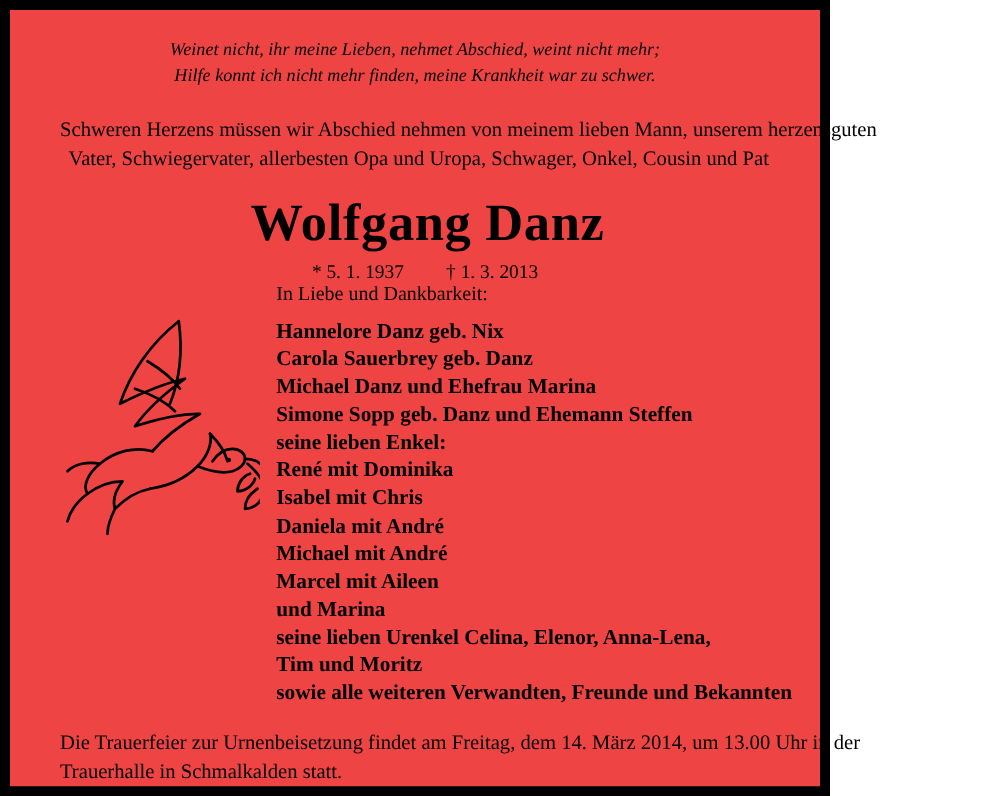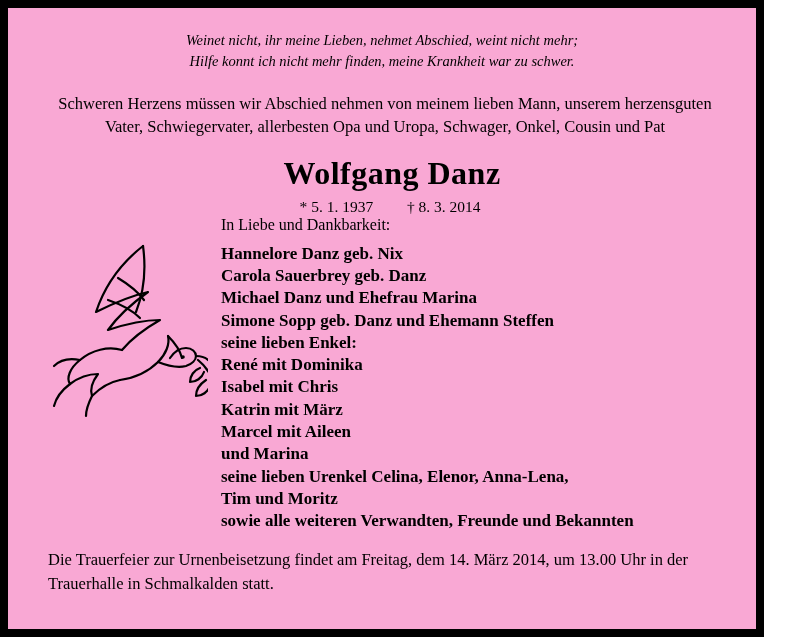--- a/index.html
+++ b/index.html
@@ -9,24 +9,24 @@
   }
   body {
     width: 800px;
     height: 637px;
     font-family: "Liberation Serif", serif;
     color: #000000;
     overflow: hidden;
   }
   .obituary {
     position: relative;
-    width: 764px;
+    width: 664px;
     height: 637px;
     box-sizing: border-box;
-    background: #f9a8d4;
+    background: #ef4444;
     border: 8px solid #000000;
   }
   .inner {
     position: relative;
     width: 100%;
     height: 100%;
     box-sizing: border-box;
     padding: 16px 28px 10px 28px;
   }
   .verse {
@@ -45,21 +45,21 @@
     line-height: 1.42;
     margin-top: 20px;
     padding: 0 6px 0 12px;
     text-align: center;
   }
   .intro div {
     white-space: nowrap;
   }
   .name {
     text-align: center;
-    font-size: 32px;
+    font-size: 42px;
     font-weight: bold;
     letter-spacing: 0.5px;
     margin-top: 16px;
     padding-left: 20px;
   }
   .dates {
     text-align: center;
     font-size: 15.5px;
     margin-top: 6px;
     padding-left: 16px;
@@ -121,21 +121,21 @@
     <div class="intro">
       <div>Schweren Herzens müssen wir Abschied nehmen von meinem lieben Mann, unserem herzensguten</div>
       <div>Vater, Schwiegervater, allerbesten Opa und Uropa, Schwager, Onkel, Cousin und Pat</div>
     </div>
 
     <div class="name">Wolfgang Danz</div>
 
     <div class="dates">
       <span>* 5. 1. 1937</span>
       <span class="sep"></span>
-      <span>† 8. 3. 2014</span>
+      <span>† 1. 3. 2013</span>
     </div>
 
     <div class="body-area">
 
       <div class="dove">
         <svg viewBox="0 0 160 180" width="160" height="180" aria-hidden="true">
           <g fill="none" stroke="#000000" stroke-width="2.2" stroke-linecap="round" stroke-linejoin="round">
 
             <path d="M95 8 C72 26 56 50 48 74 C64 66 82 58 100 54 C86 64 70 78 60 92 C78 86 96 82 112 82 C98 90 84 100 74 112"></path>
             <path d="M95 8 C98 30 96 54 88 74"></path>
@@ -164,21 +164,22 @@
       <div class="family">
         <div class="lead">In Liebe und Dankbarkeit:</div>
         <ul>
           <li>Hannelore Danz geb. Nix</li>
           <li>Carola Sauerbrey geb. Danz</li>
           <li>Michael Danz und Ehefrau Marina</li>
           <li>Simone Sopp geb. Danz und Ehemann Steffen</li>
           <li>seine lieben Enkel:</li>
           <li>René mit Dominika</li>
           <li>Isabel mit Chris</li>
-          <li>Katrin mit März</li>
+          <li>Daniela mit André</li>
+          <li>Michael mit André</li>
           <li>Marcel mit Aileen</li>
           <li>und Marina</li>
           <li>seine lieben Urenkel Celina, Elenor, Anna-Lena,</li>
           <li>Tim und Moritz</li>
           <li>sowie alle weiteren Verwandten, Freunde und Bekannten</li>
         </ul>
       </div>
 
     </div>
 

